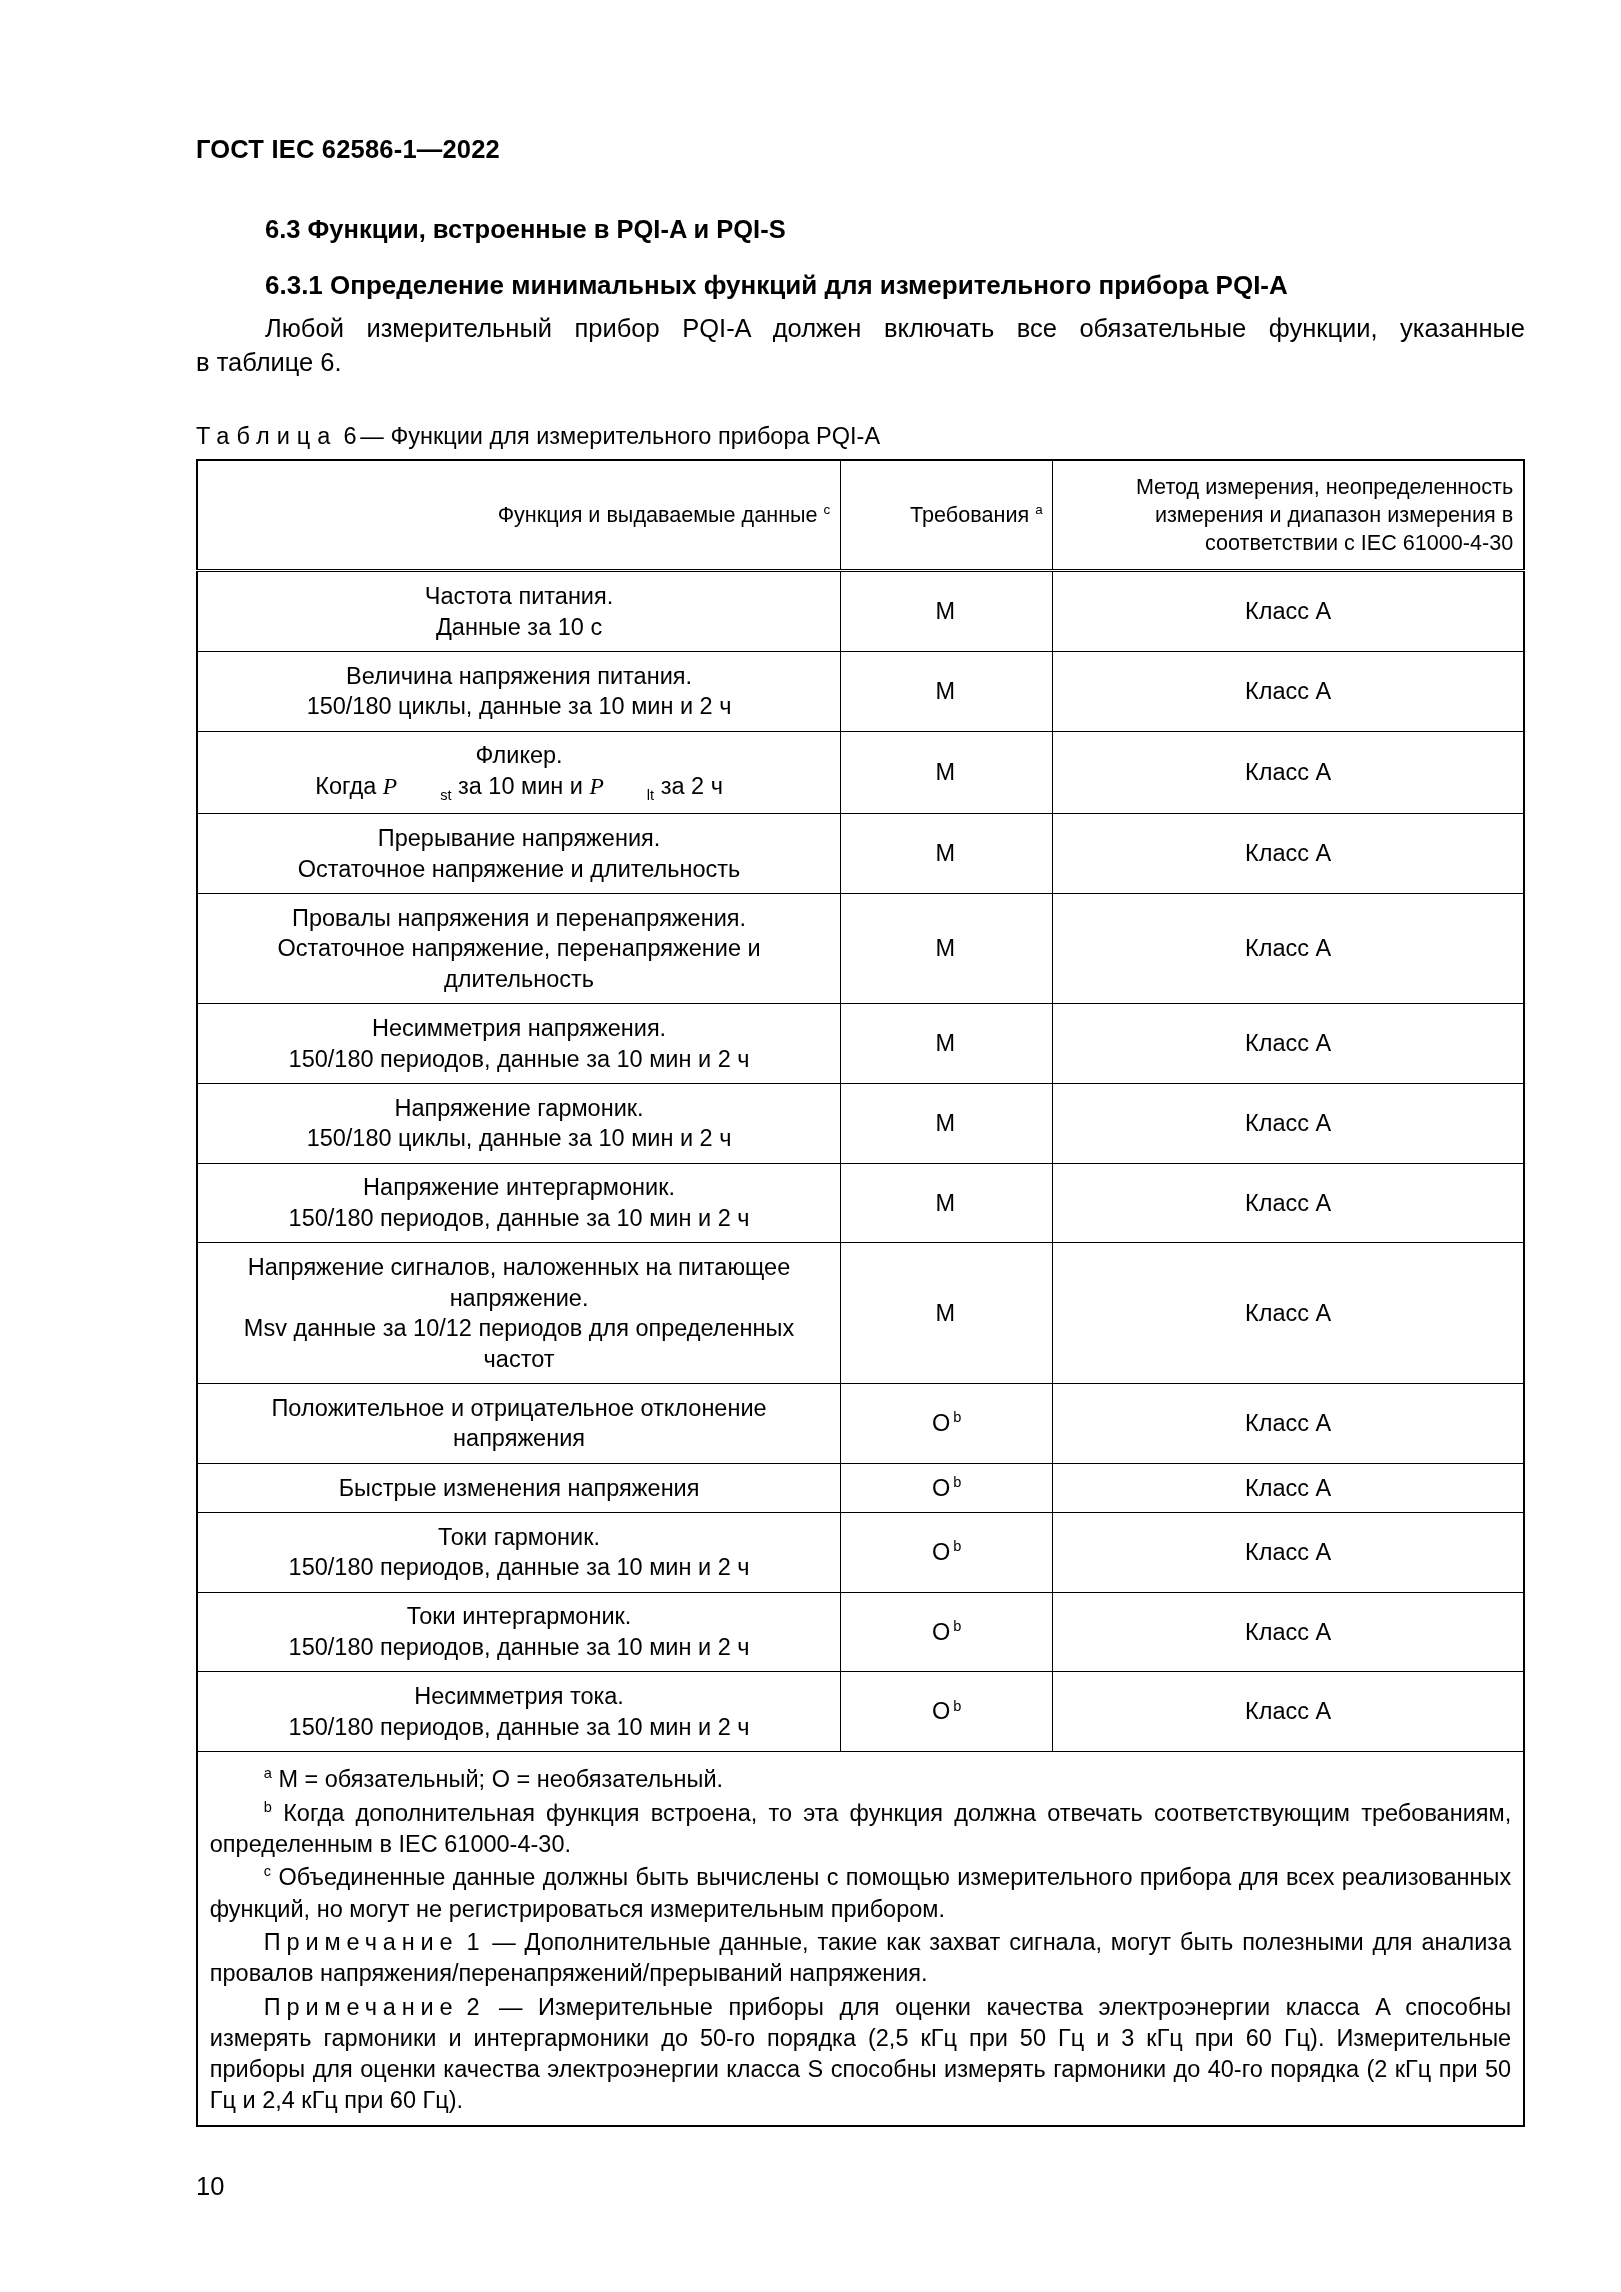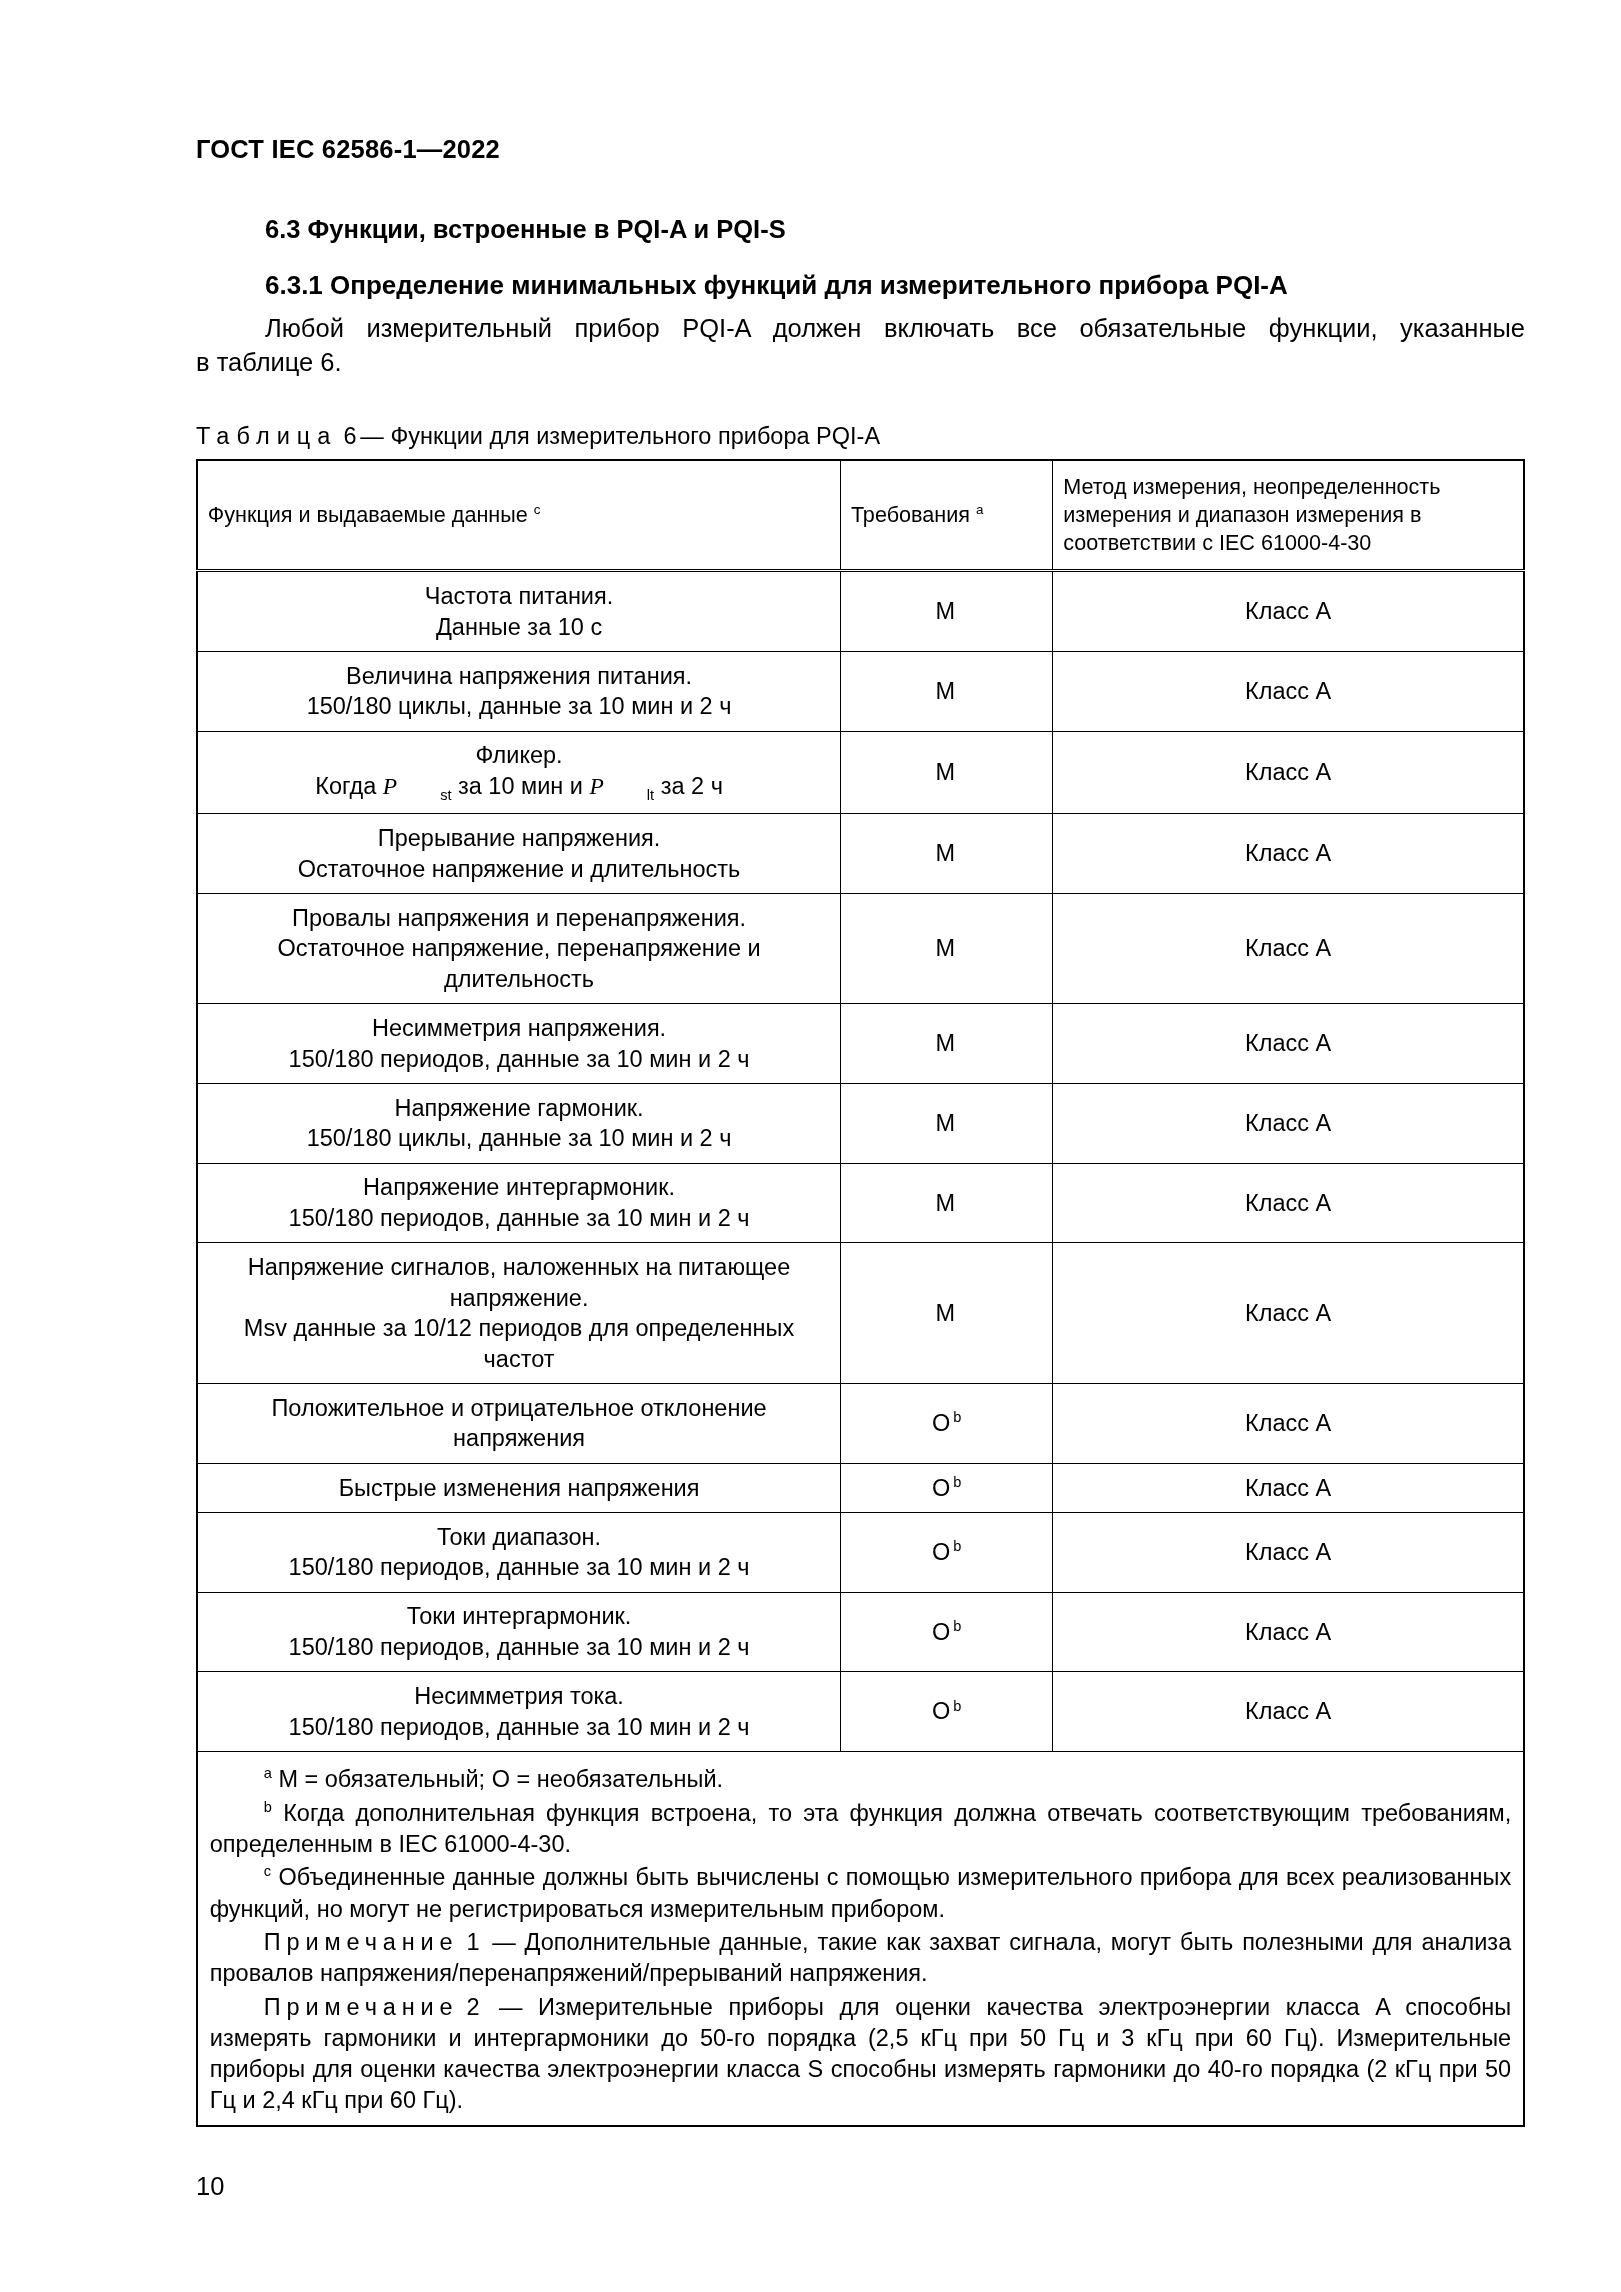--- a/index.html
+++ b/index.html
@@ -60,21 +60,21 @@
   col.c1 { width: 48.5%; }
   col.c2 { width: 16%; }
   col.c3 { width: 35.5%; }
 
   table.main th {
     border: 1px solid #000;
     border-bottom: 3.9px double #000;
     font-weight: normal;
     font-size: 21.6px;
     line-height: 1.3;
-    text-align: left;
+    text-align: right;
     vertical-align: middle;
     padding: 11.8px 9.8px;
   }
   table.main td {
     border: 1px solid #000;
     font-size: 23.5px;
     line-height: 1.3;
     vertical-align: middle;
     padding: 8.8px 11.8px;
   }
@@ -235,21 +235,21 @@
         <td class="c-fn">
             <div class="t">Быстрые изменения напряжения</div>
           </td>
         <td class="c-req"><span>О</span><sup class="rs">b</sup></td>
         <td class="c-md">Класс A</td>
       </tr>
 
 
       <tr>
         <td class="c-fn">
-            <div class="t">Токи диапазон.</div>
+            <div class="t">Токи гармоник.</div>
             <div class="d">150/180 периодов, данные за 10 мин и 2 ч</div>
           </td>
         <td class="c-req"><span>О</span><sup class="rs">b</sup></td>
         <td class="c-md">Класс A</td>
       </tr>
 
       <tr>
         <td class="c-fn">
             <div class="t">Токи интергармоник.</div>
             <div class="d">150/180 периодов, данные за 10 мин и 2 ч</div>

